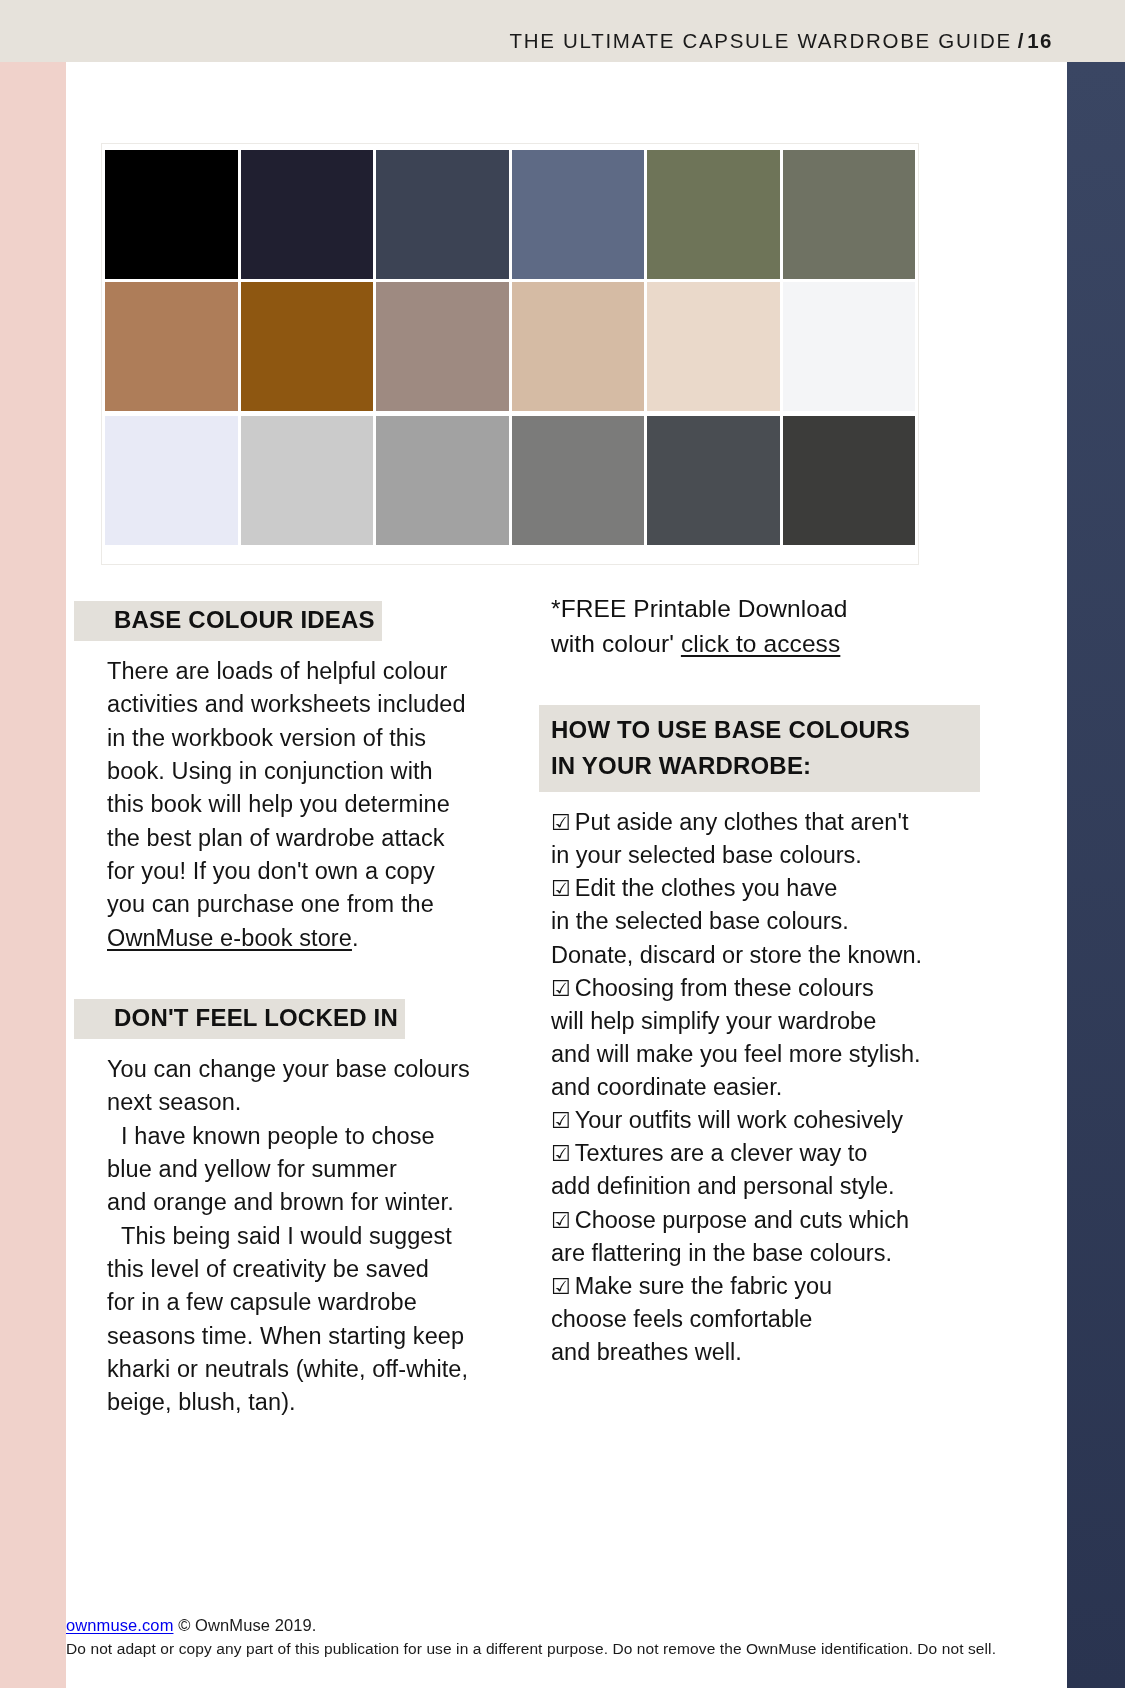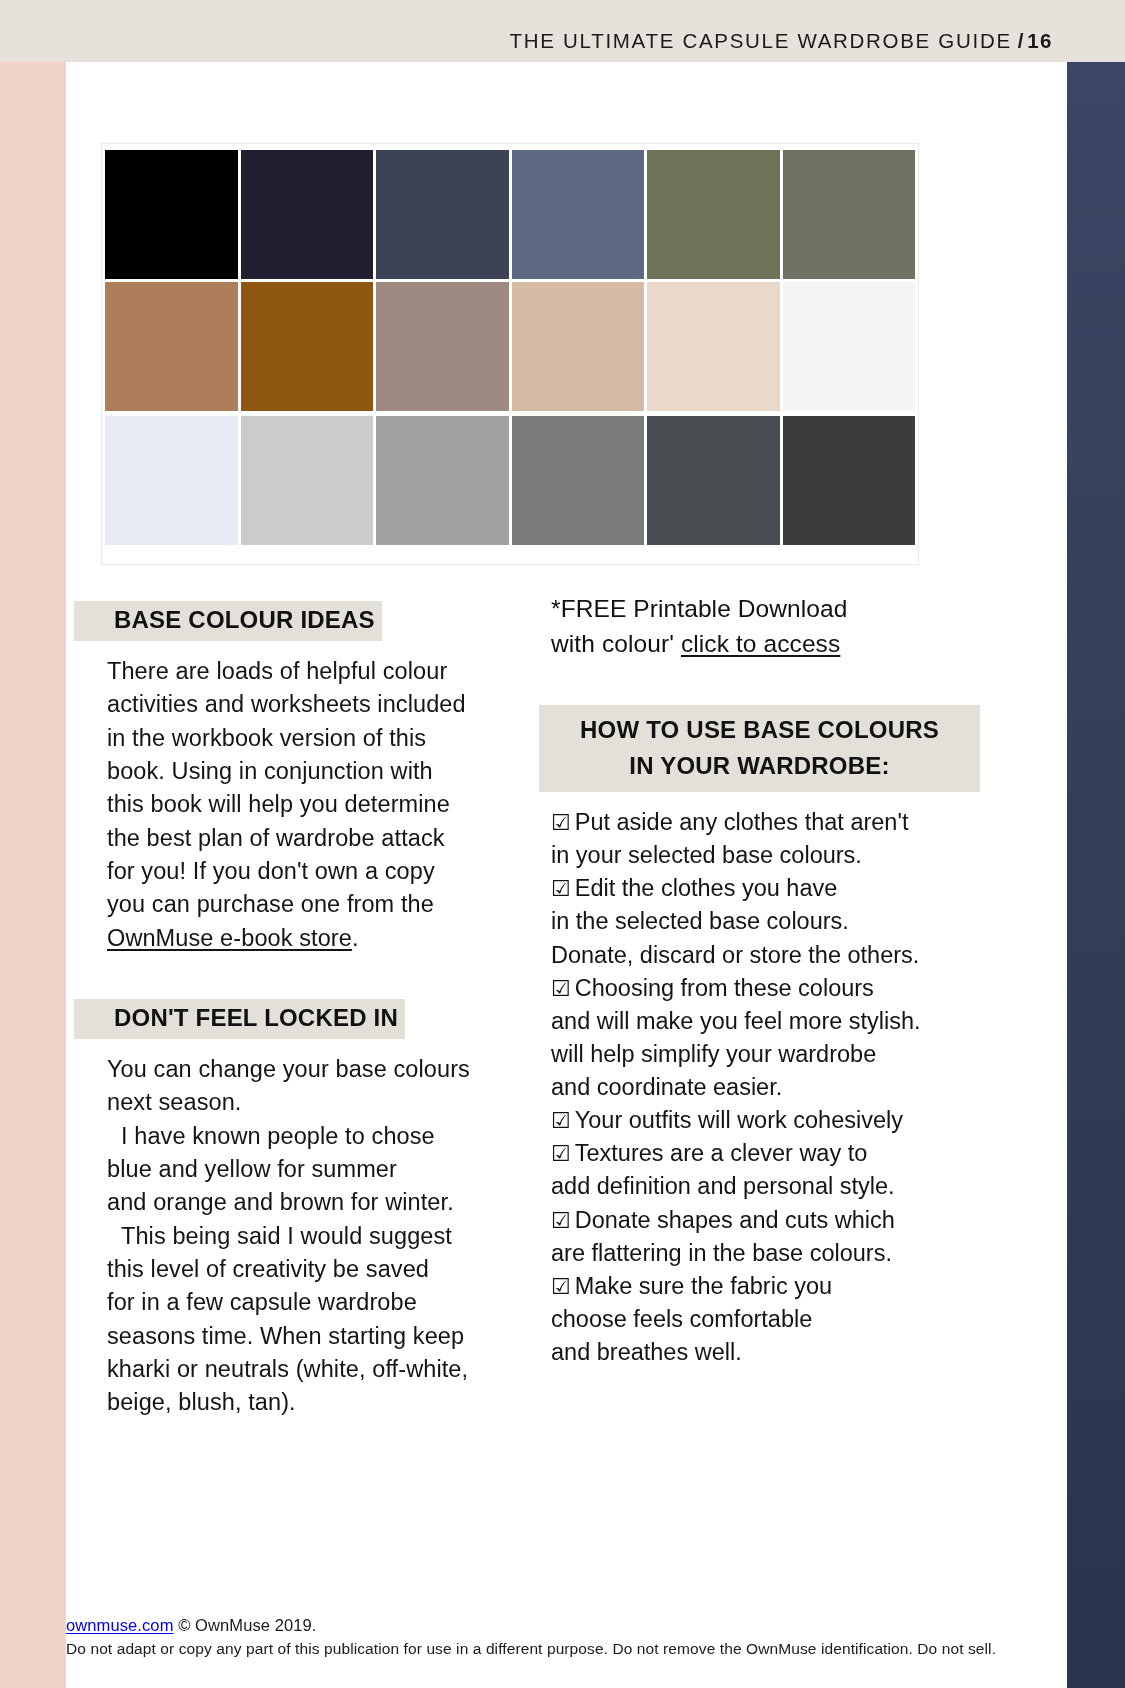--- a/index.html
+++ b/index.html
@@ -122,21 +122,20 @@
     padding: 2px 7px 3px 0;
     box-shadow: -40px 0 0 #e3e0da;
   }
   .head-hl-wide {
     background: #e3e0da;
     display: block;
     padding: 7px 12px 8px 12px;
     margin-left: -12px;
     width: 441px;
     box-sizing: border-box;
-    text-align: center;
   }
   .head-hl-wide .hl-line {
     display: block;
     line-height: 1.5;
   }
 
   .body-text {
     font-size: 23.5px;
     line-height: 1.42;
     color: #141414;
@@ -295,37 +294,37 @@
     </h2>
 
     <ul class="check-list">
       <li>
         <span class="ln"><span class="cbox">☑</span><span>Put aside any clothes that aren't</span></span>
         <span class="ln">in your selected base colours.</span>
       </li>
       <li>
         <span class="ln"><span class="cbox">☑</span><span>Edit the clothes you have</span></span>
         <span class="ln">in the selected base colours.</span>
-        <span class="ln">Donate, discard or store the others.</span>
+        <span class="ln">Donate, discard or store the known.</span>
       </li>
       <li>
         <span class="ln"><span class="cbox">☑</span><span>Choosing from these colours</span></span>
+        <span class="ln">will help simplify your wardrobe</span>
         <span class="ln">and will make you feel more stylish.</span>
-        <span class="ln">will help simplify your wardrobe</span>
       </li>
       <li>
         <span class="ln">and coordinate easier.</span>
         <span class="ln"><span class="cbox">☑</span><span>Your outfits will work cohesively</span></span>
       </li>
       <li>
         <span class="ln"><span class="cbox">☑</span><span>Textures are a clever way to</span></span>
         <span class="ln">add definition and personal style.</span>
       </li>
       <li>
-        <span class="ln"><span class="cbox">☑</span><span>Donate shapes and cuts which</span></span>
+        <span class="ln"><span class="cbox">☑</span><span>Choose purpose and cuts which</span></span>
         <span class="ln">are flattering in the base colours.</span>
       </li>
       <li>
         <span class="ln"><span class="cbox">☑</span><span>Make sure the fabric you</span></span>
         <span class="ln">choose feels comfortable</span>
         <span class="ln">and breathes well.</span>
       </li>
     </ul>
   </div>
 

